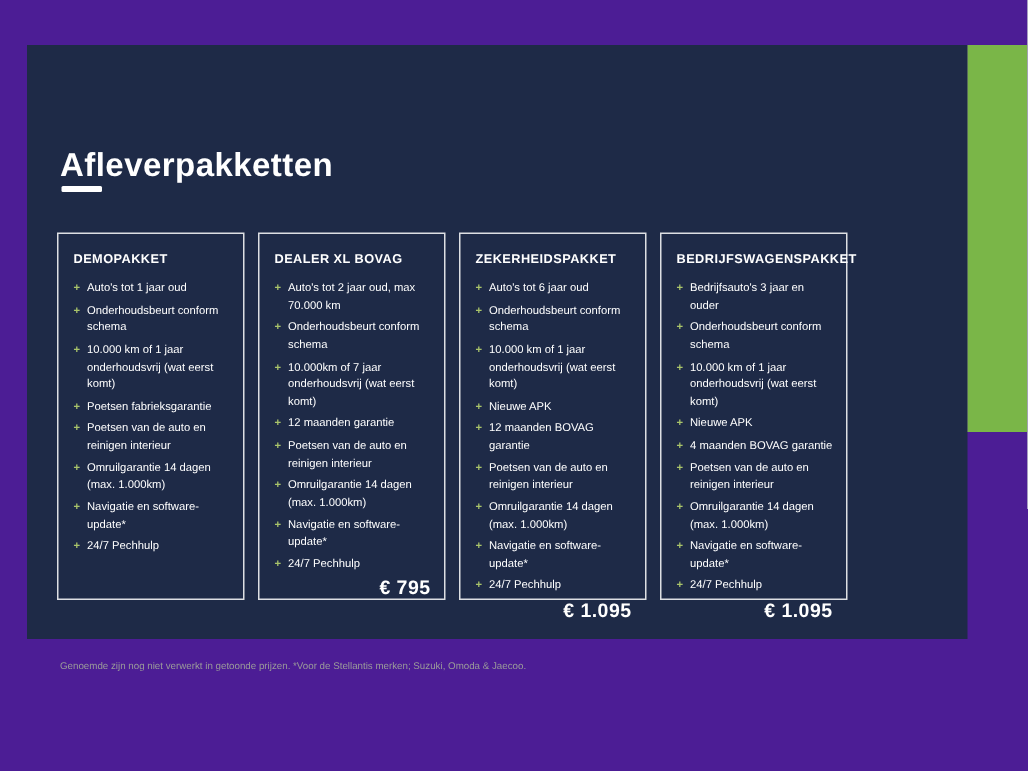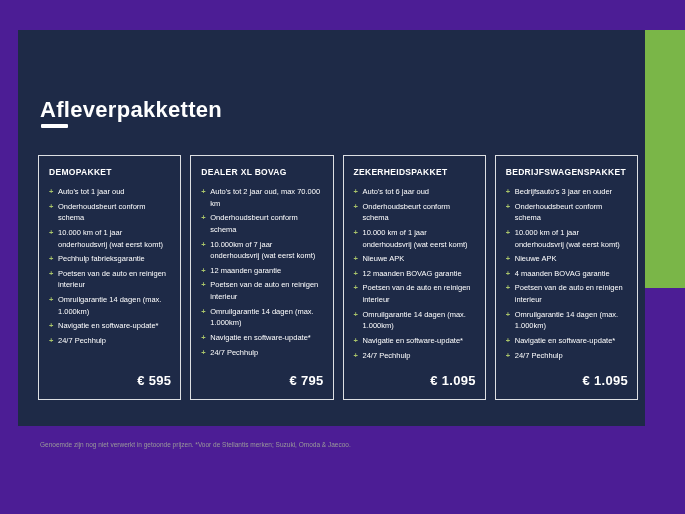--- a/index.html
+++ b/index.html
@@ -46,21 +46,21 @@
     top: 124px;
     width: 27px;
     height: 4px;
     background: #ffffff;
     border-radius: 1px;
   }
   .cards {
     position: absolute;
     left: 38px;
     top: 155px;
-    width: 600px;
+    width: 527px;
     display: flex;
     gap: 9px;
     border-radius: 32px;
   }
   .card {
     flex: 1 1 0;
     min-width: 0;
     height: 245px;
     box-sizing: border-box;
     border: 1px solid rgba(255,255,255,0.85);
@@ -136,40 +136,39 @@
           <li>
             <span class="plus">+</span>
             <span class="feature-text">Onderhoudsbeurt conform schema</span>
           </li>
           <li>
             <span class="plus">+</span>
             <span class="feature-text">10.000 km of 1 jaar onderhoudsvrij (wat eerst komt)</span>
           </li>
           <li>
             <span class="plus">+</span>
-            <span class="feature-text">Pechhulp fabrieksgarantie</span>
-          </li>
-          <li>
-            <span class="plus">+</span>
-            <span class="feature-text">Poetsen van de auto en reinigen interieur</span>
-          </li>
-          <li>
-            <span class="plus">+</span>
-            <span class="feature-text">Omruilgarantie 14 dagen (max. 1.000km)</span>
-          </li>
-          <li>
-            <span class="plus">+</span>
-            <span class="feature-text">Navigatie en software-update*</span>
-          </li>
-          <li>
-            <span class="plus">+</span>
-            <span class="feature-text">24/7 Pechhulp</span>
-          </li>
-        </ul>
-      <div class="price">€ 595</div>
+            <span class="feature-text">Poetsen fabrieksgarantie</span>
+          </li>
+          <li>
+            <span class="plus">+</span>
+            <span class="feature-text">Poetsen van de auto en reinigen interieur</span>
+          </li>
+          <li>
+            <span class="plus">+</span>
+            <span class="feature-text">Omruilgarantie 14 dagen (max. 1.000km)</span>
+          </li>
+          <li>
+            <span class="plus">+</span>
+            <span class="feature-text">Navigatie en software-update*</span>
+          </li>
+          <li>
+            <span class="plus">+</span>
+            <span class="feature-text">24/7 Pechhulp</span>
+          </li>
+        </ul>
     </div>
 
     <div class="card">
       <h2 class="card-title">DEALER XL BOVAG</h2>
       <ul class="features">
           <li>
             <span class="plus">+</span>
             <span class="feature-text">Auto's tot 2 jaar oud, max 70.000 km</span>
           </li>
           <li>

